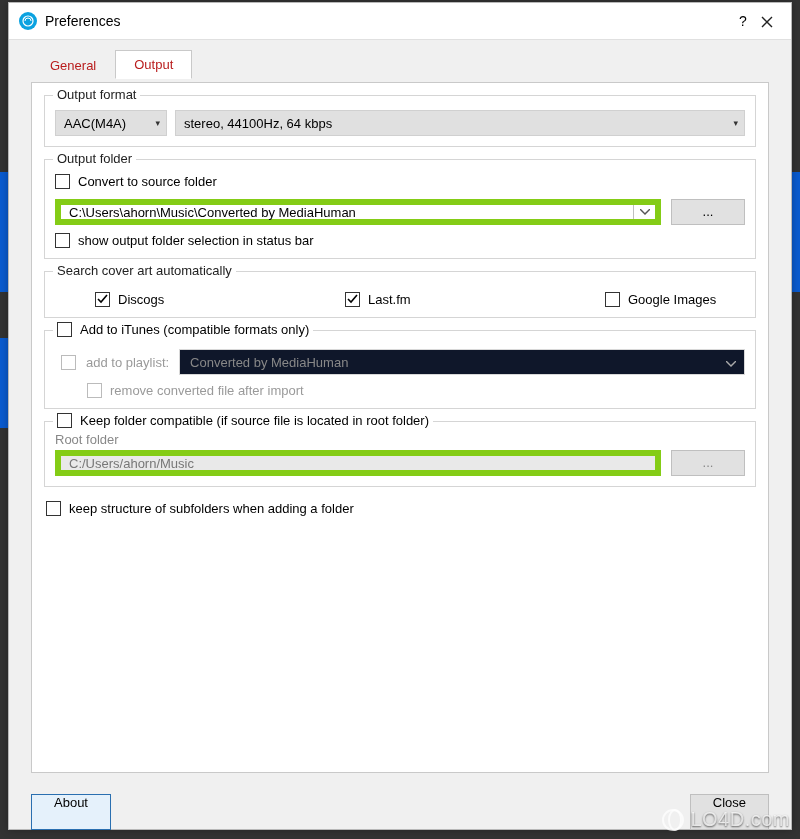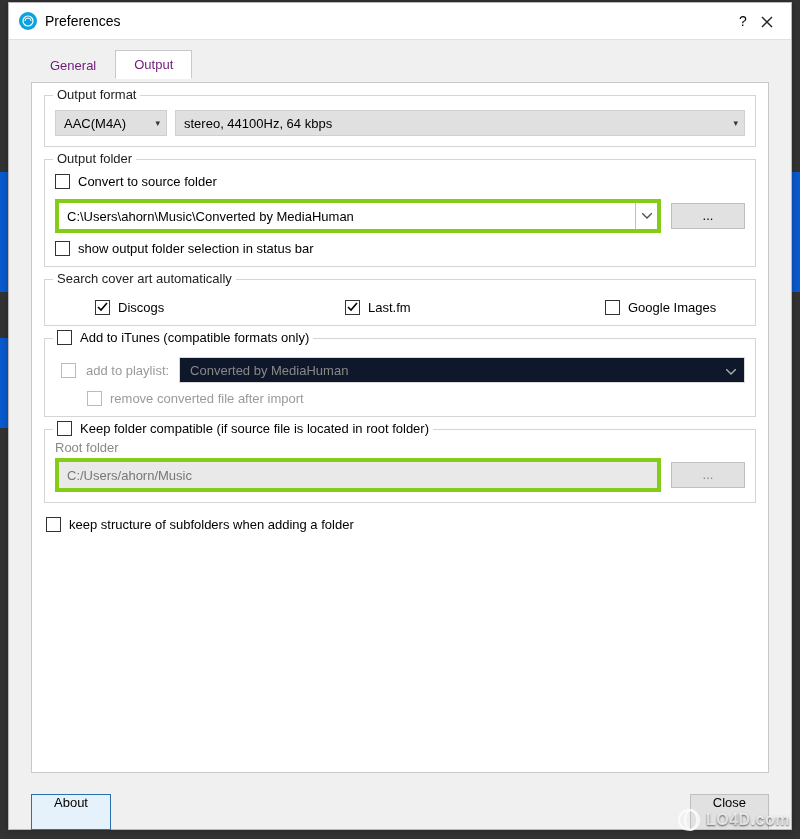--- a/index.html
+++ b/index.html
@@ -9,21 +9,21 @@
 .titlebar .icon { width: 18px; height: 18px; border-radius: 50%; background: #0aa2e0; margin-right: 8px; display:flex; align-items:center; justify-content:center; }
 .titlebar .icon svg { display:block; }
 .titlebar .title { flex: 1; font-size: 14px; }
 .titlebar .help { width: 24px; text-align: center; font-size: 14px; cursor: pointer; }
 .titlebar .close { width: 24px; text-align: center; cursor: pointer; }
 .titlebar .close svg { display:inline-block; vertical-align:middle; }
 
 .client { position:absolute; top:36px; left:0; right:0; bottom:0; background:#f0f0f0; border-top:1px solid #e0e0e0; }
 
 .tabs { display:flex; align-items:flex-end; padding: 10px 0 0 22px; }
-.tab { padding: 6px 18px; border:1px solid transparent; border-bottom:none; color:#701a75; cursor:pointer; position:relative; }
+.tab { padding: 6px 18px; border:1px solid transparent; border-bottom:none; color:#b91c1c; cursor:pointer; position:relative; }
 .tab.active { background:#fff; border:1px solid #c9c9c9; border-bottom:1px solid #fff; z-index:2; }
 
 .page { position:absolute; left:22px; right:22px; top:42px; bottom:56px; background:#fff; border:1px solid #c9c9c9; padding:8px 12px 12px 12px; overflow:hidden; }
 
 .group { border:1px solid #d5d5d5; margin-top:12px; position:relative; padding:14px 10px 10px 10px; }
 .group-label { position:absolute; top:-9px; left:8px; background:#fff; padding:0 4px; font-size:13px; color:#222; }
 .group.first { margin-top:4px; }
 
 .row { display:flex; align-items:center; gap:8px; }
 .dropdown { height:26px; background:#e0e0e0; border:1px solid #d0d0d0; display:flex; align-items:center; padding:0 8px; cursor:pointer; position:relative; }
@@ -33,21 +33,21 @@
 
 .checkbox { width:15px; height:15px; border:1px solid #333; display:inline-flex; align-items:center; justify-content:center; cursor:pointer; background:#fff; }
 .checkbox.disabled { border-color:#bbb; cursor:default; }
 .checkbox .mark { display:none; }
 .checkbox.checked .mark { display:block; }
 .checkbox svg { display:block; }
 
 .cb-row { display:flex; align-items:center; gap:8px; margin-top:8px; }
 
 .folder-row { display:flex; align-items:center; gap:10px; margin-top:10px; }
-.pathbox { flex:1; height:34px; border:4px solid #84cc16; background:#fff; display:flex; align-items:center; padding:0 8px; position:relative; }
+.pathbox { flex:1; height:26px; border:6px solid #84cc16; background:#fff; display:flex; align-items:center; padding:0 8px; position:relative; }
 .pathbox .dd { position:absolute; right:0; top:0; bottom:0; width:22px; border-left:1px solid #bfbfbf; display:flex; align-items:center; justify-content:center; cursor:pointer; }
 .pathbox.disabled { background:#e9e9e9; color:#777; }
 .browse-btn { width:74px; height:26px; background:#e1e1e1; border:1px solid #bfbfbf; cursor:pointer; text-align:center; line-height:24px; }
 .browse-btn.disabled { color:#888; }
 
 .coverrow { display:flex; align-items:center; margin-top:6px; }
 .coveritem { display:flex; align-items:center; gap:8px;padding-left:40px; }
 .coveritem.c1 { flex:0 0 250px; }
 .coveritem.c2 { flex:0 0 260px; }
 .coveritem.c3 { flex:1; }
@@ -63,21 +63,21 @@
 
 .keep-head { display:flex; align-items:center; gap:8px; position:absolute; top:-9px; left:8px; background:#fff; padding:0 4px; }
 .group.keep { padding-top:10px; }
 .rootlabel { color:#888; font-size:13px; margin-bottom:3px; display:block; }
 
 .bottom-bar { position:absolute; left:22px; right:22px; bottom:14px; height:30px; display:flex; align-items:center; }
 .btn { height:36px; padding:0 22px; border:1px solid #bfbfbf; background:#e1e1e1; cursor:pointer; display:flex; align-items:flex-start;margin-top:24px; }
 .btn.about { border:1px solid #2a6fb0; background:#e5f1fb; }
 .spacer { flex:1; }
 
-.watermark { position:absolute; right:10px; bottom:8px; color:rgba(255,255,255,0.75); font-size:16px; font-weight:bold; letter-spacing:0.5px; display:flex; align-items:center; gap:6px; pointer-events:none; text-shadow:0 1px 2px rgba(0,0,0,0.6); }
+.watermark { position:absolute; right:10px; bottom:8px; color:rgba(255,255,255,0.75); font-size:20px; font-weight:normal; letter-spacing:0.5px; display:flex; align-items:center; gap:6px; pointer-events:none; text-shadow:0 1px 2px rgba(0,0,0,0.6); }
 .watermark .globe { width:22px; height:22px; border:2px solid rgba(255,255,255,0.7); border-radius:50%; position:relative; }
 .watermark .globe::after { content:""; position:absolute; left:50%; top:-2px; bottom:-2px; width:10px; margin-left:-5px; border:2px solid rgba(255,255,255,0.7); border-radius:50%; }
 
 .bg-bar { position:absolute; left:0; width:8px; background:#0a5bd0; }
 .bg-bar.b1 { top:172px; height:120px; }
 .bg-bar.b2 { top:338px; height:90px; }
 .bg-right { right:0; left:auto; }
 </style>
 </head>
 <body>

